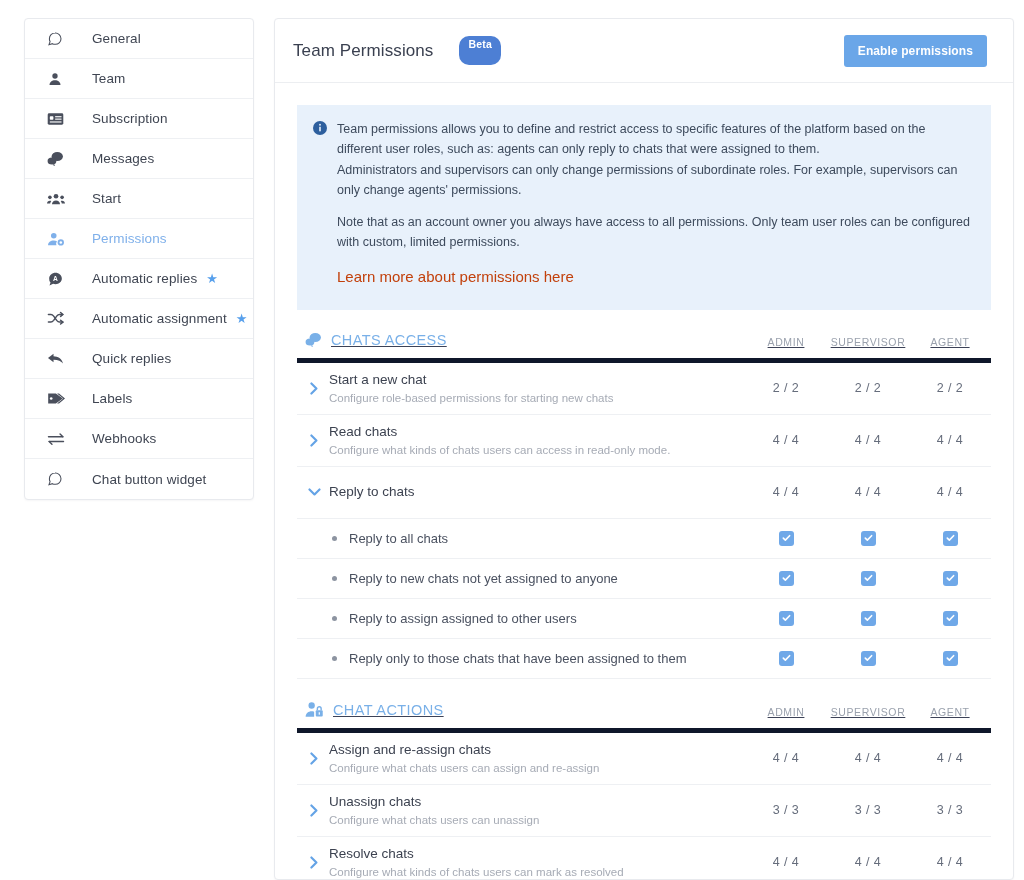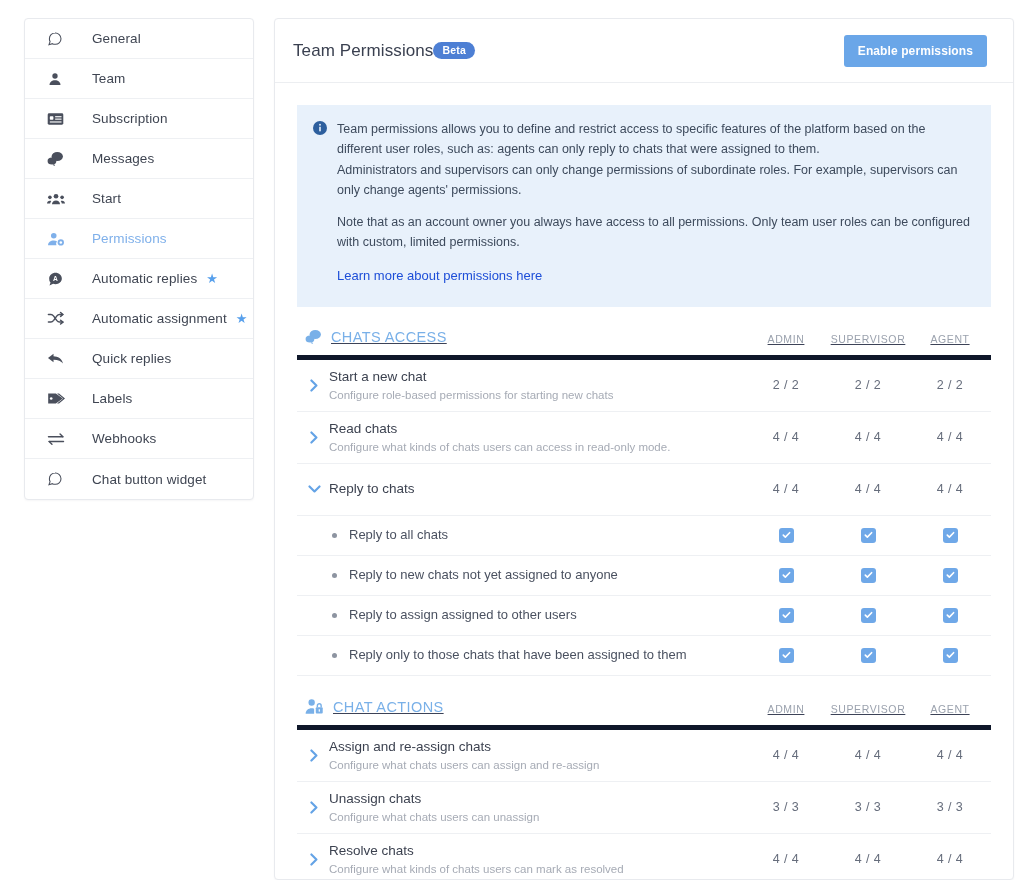--- a/index.html
+++ b/index.html
@@ -86,34 +86,34 @@
 
   .panel-header {
     display: flex;
     align-items: center;
     justify-content: space-between;
     padding: 14px 26px 14px 18px;
     border-bottom: 1px solid #eceef1;
     height: 64px;
   }
 
-  .title-wrap { display: flex; align-items: center; gap: 0; }
+  .title-wrap { display: flex; align-items: center; gap: 26px; }
 
   .page-title {
     font-size: 17px;
     color: #3a4050;
     letter-spacing: .1px;
   }
 
   .beta-badge {
     background: #4d7fd4;
     color: #ffffff;
     font-size: 10.5px;
     font-weight: bold;
-    padding: 3px 9px 4px;
+    padding: 3px 9px 16px;
     border-radius: 10px;
     letter-spacing: .2px;
     line-height: 1;
     text-align: center;
   }
 
   .primary-btn {
     background: #6aa6e8;
     color: #ffffff;
     border: none;
@@ -144,22 +144,22 @@
   .info-text {
     font-size: 12.5px;
     line-height: 1.62;
     color: #3d4a5c;
   }
   .info-text p { margin-bottom: 0; }
   .info-text p.gap { margin-top: 12px; }
   .info-link {
     display: inline-block;
     margin-top: 12px;
-    color: #1d4ed8;
-    font-size: 13px;
+    color: #c2410c;
+    font-size: 15px;
     text-decoration: none;
     cursor: pointer;
   }
 
   
   .section { margin-top: 14px; }
 
   .section-head {
     display: flex;
     align-items: flex-end;

